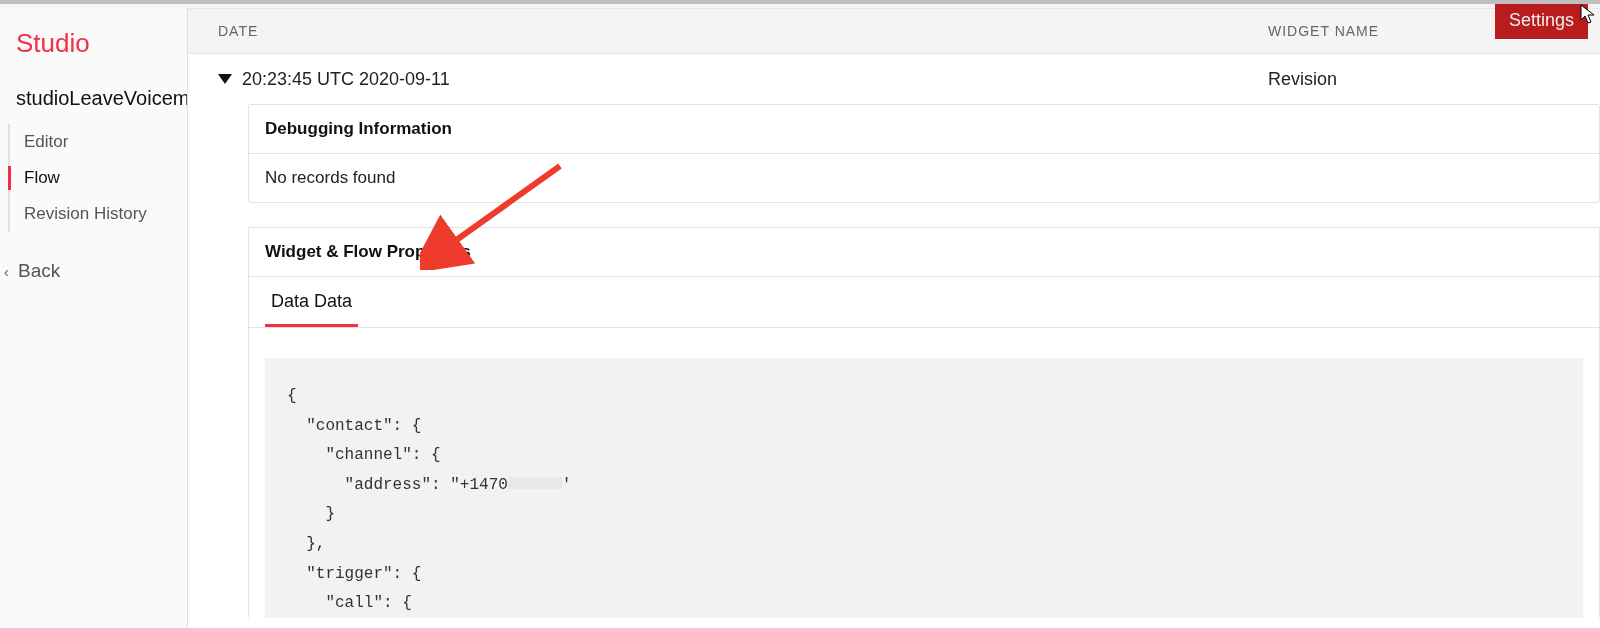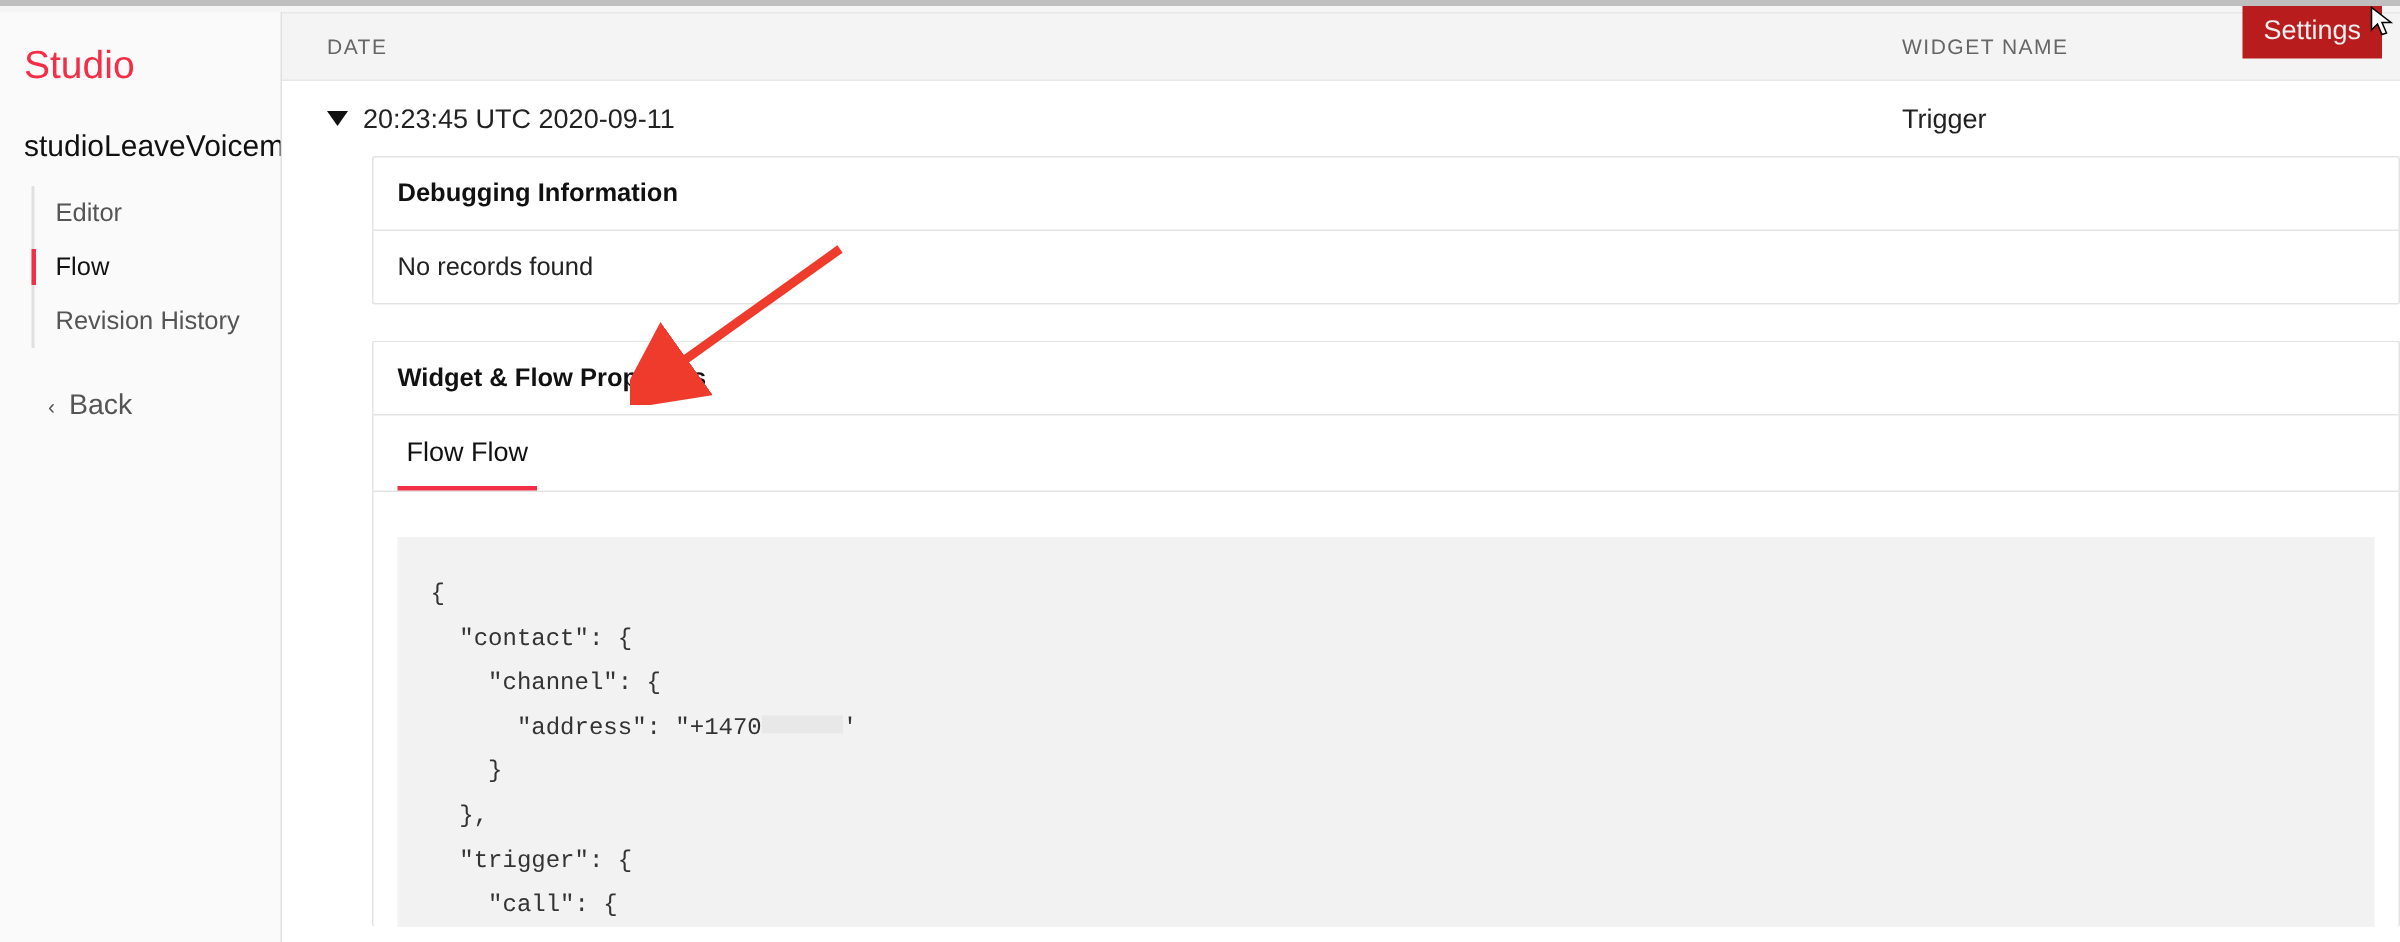--- a/index.html
+++ b/index.html
@@ -36,21 +36,21 @@
   .flowname {
     font-size: 20px;
     font-weight: 500;
     padding: 0 0 14px 16px;
     white-space: nowrap;
     overflow: hidden;
     color: #111;
   }
   .navlist {
     list-style: none;
-    margin-left: 21px;
+    margin-left: 8px;
     border-left: 2px solid #e0e0e0;
   }
   .navitem {
     padding: 8px 0 8px 14px;
     font-size: 17px;
     color: #555;
     cursor: pointer;
     position: relative;
   }
   .navitem.active {
@@ -60,21 +60,21 @@
   .navitem.active::before {
     content: "";
     position: absolute;
     left: -2px;
     top: 6px;
     bottom: 6px;
     width: 3px;
     background: #f22f46;
   }
   .backlink {
-    padding: 28px 0 0 32px;
+    padding: 28px 0 0 4px;
     font-size: 19px;
     color: #555;
     cursor: pointer;
   }
   .backlink .chev {
     font-size: 14px;
     margin-right: 4px;
   }
 
   
@@ -243,33 +243,33 @@
     <div class="col-widget">WIDGET NAME</div>
   </div>
 
   <div class="row">
     <span class="tri">
       <svg width="14" height="10" viewBox="0 0 14 10">
           <polygon points="0,0 14,0 7,10" fill="#111"></polygon>
         </svg>
     </span>
     <span class="datetext">20:23:45 UTC 2020-09-11</span>
-    <span class="widgetname">Trigger</span>
+    <span class="widgetname">Revision</span>
   </div>
 
   <div class="panels">
     <div class="panel">
       <div class="panel-h">Debugging Information</div>
       <div class="panel-body">No records found</div>
     </div>
 
     <div class="panel" style="border-bottom:none;">
       <div class="panel-h">Widget &amp; Flow Properties</div>
       <div class="tabrow">
-        <span class="tab">Flow Flow</span>
+        <span class="tab">Data Data</span>
       </div>
       <div class="codebox"><span>{</span>
 <span>  "contact": {</span>
 <span>    "channel": {</span>
 <span>      "address": "+1470</span><span class="redact"></span><span>'</span>
 <span>    }</span>
 <span>  },</span>
 <span>  "trigger": {</span>
 <span>    "call": {</span>
 </div>

